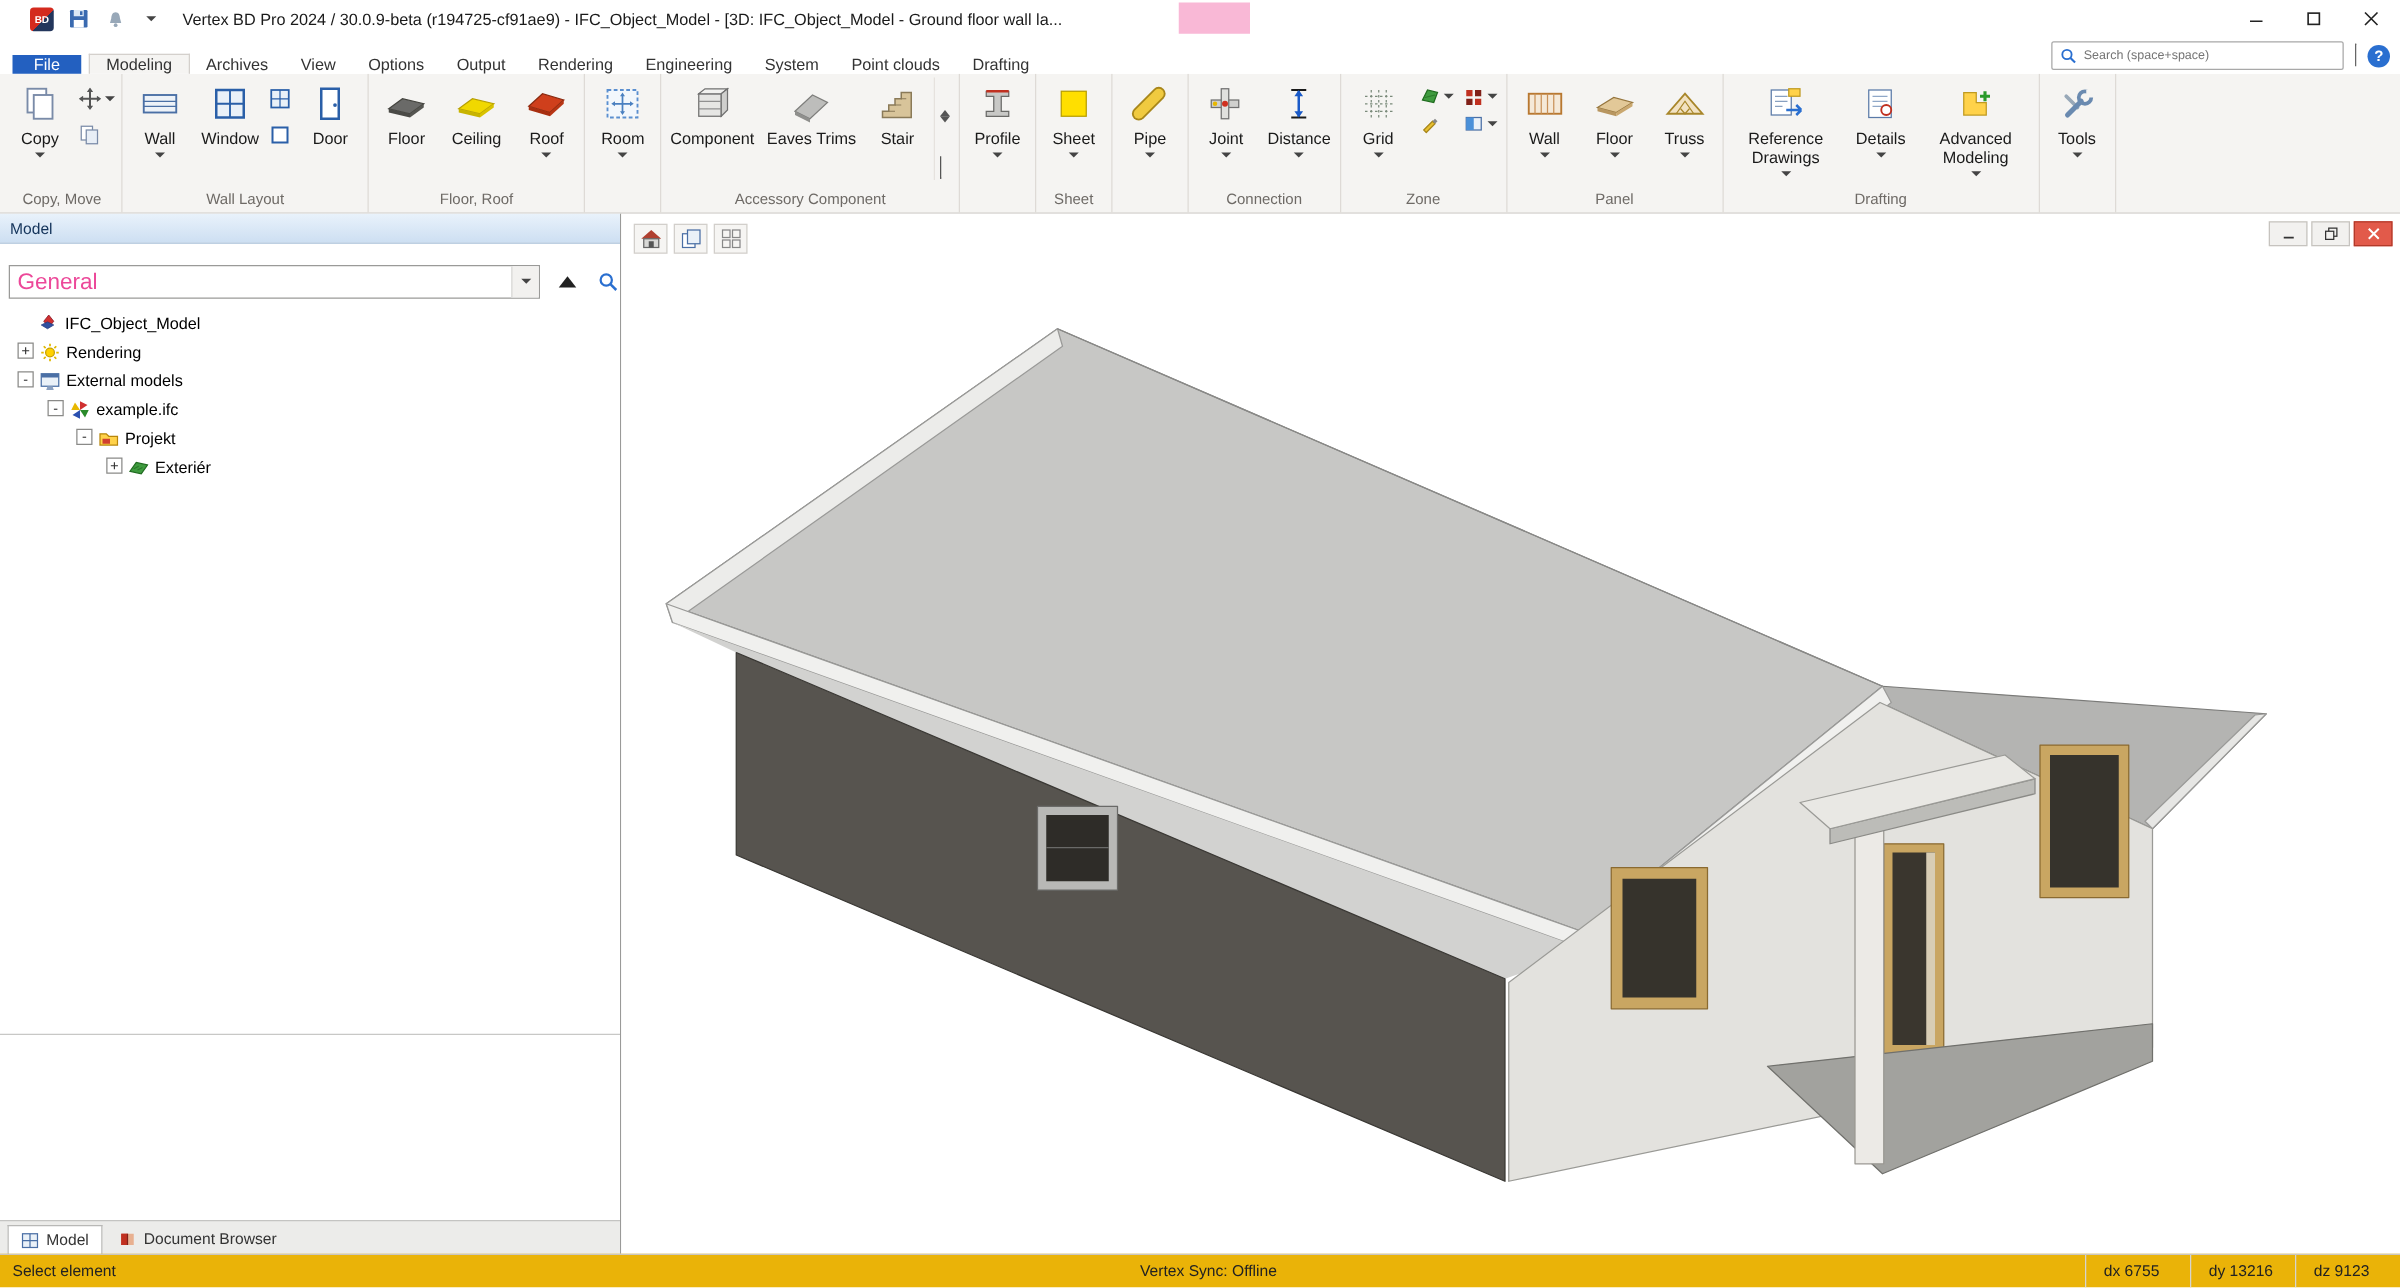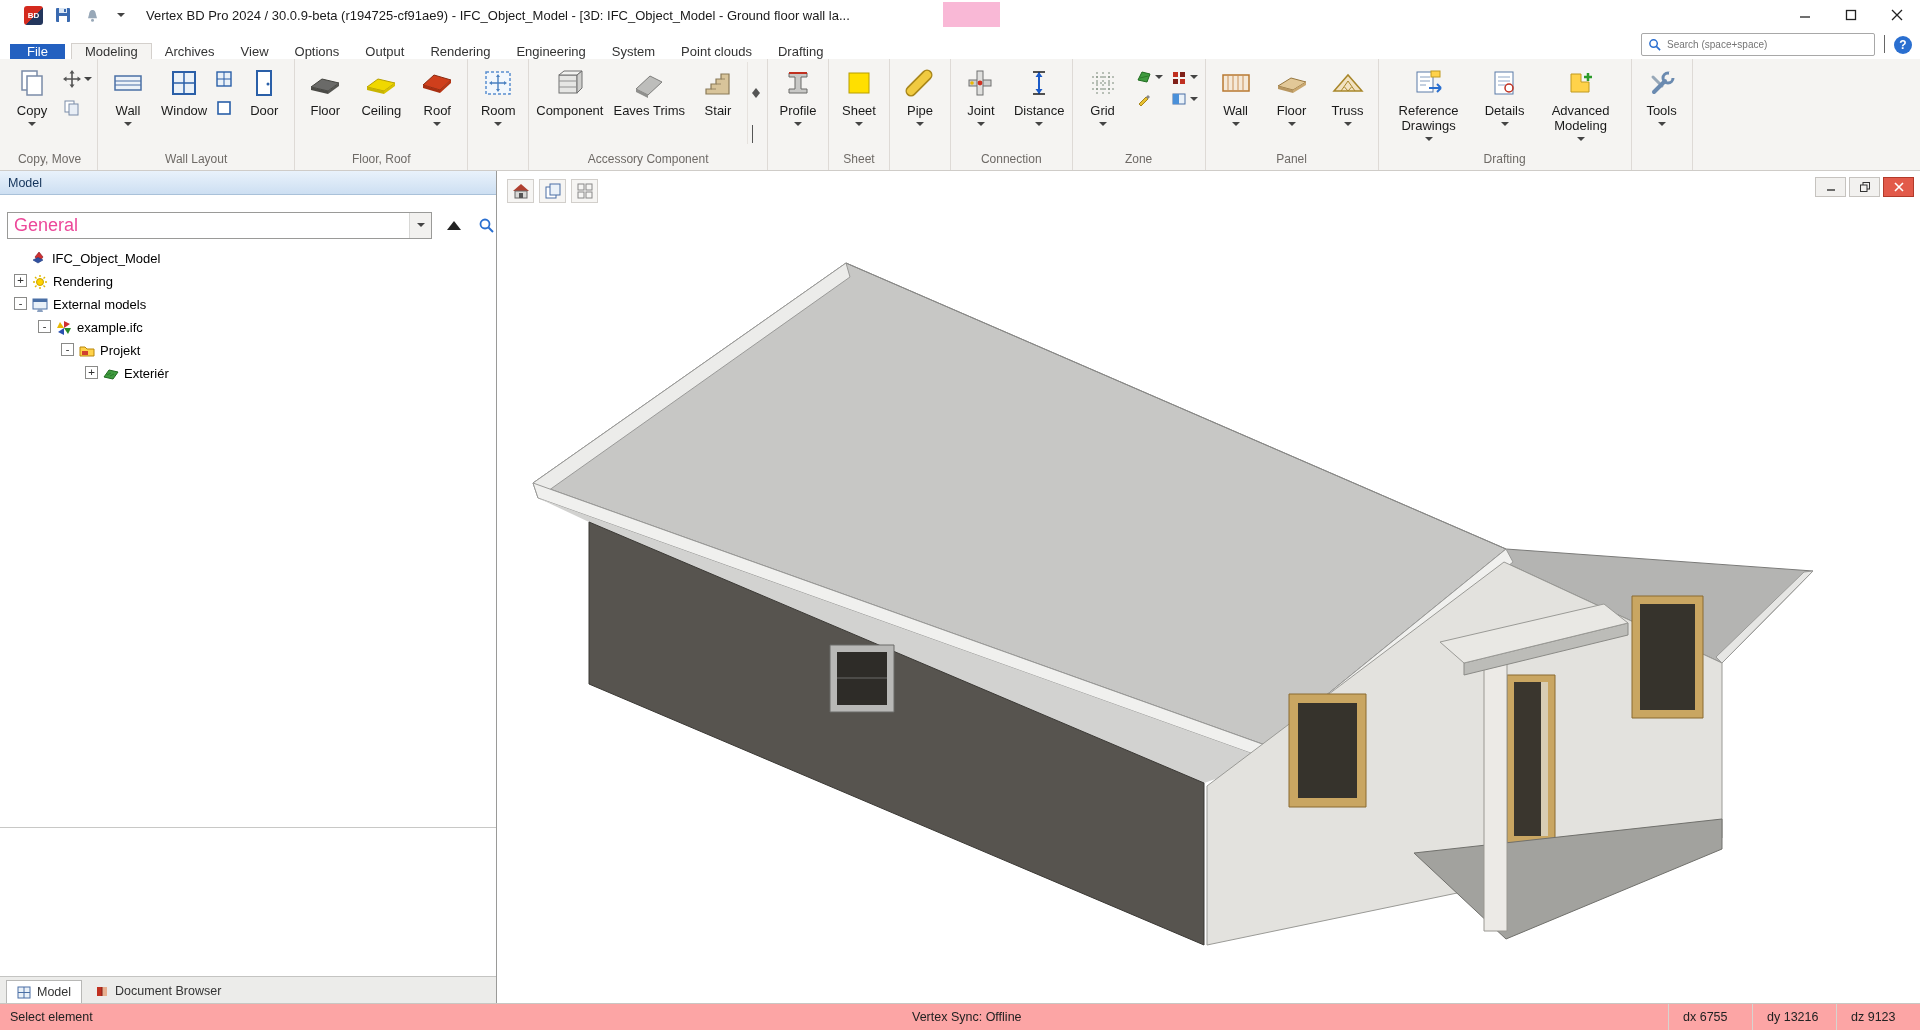--- a/index.html
+++ b/index.html
@@ -75,21 +75,21 @@
 
   .viewport { flex:1; position:relative; background:#fff; }
   .house-svg { position:absolute; left:0; top:0; width:1423px; height:832px; }
   .vp-tools { position:absolute; left:10px; top:8px; display:flex; gap:5px; }
   .vp-btn { width:27px; height:24px; background:#f6f5f3; border:1px solid #d2cfcb; display:flex; align-items:center; justify-content:center; }
   .vp-win { position:absolute; right:6px; top:6px; display:flex; gap:3px; }
   .vp-wbtn { width:31px; height:20px; background:#f2f1ef; border:1px solid #c6c3bf; display:flex; align-items:center; justify-content:center; }
   .vp-wbtn.close { background:#e25a4a; border-color:#b23a2a; }
 
   
-  .statusbar { height:27px; background:#fca5a5; border-top:1px solid #c9c6c2; position:relative; font-size:12.5px; color:#222;text-decoration:underline; }
+  .statusbar { height:27px; background:#eab308; border-top:1px solid #c9c6c2; position:relative; font-size:12.5px; color:#222;text-decoration:underline; }
   .sb-left { position:absolute; left:10px; top:6px; }
   .sb-sync { position:absolute; left:912px; top:6px; }
   .sb-right { position:absolute; right:0; top:0; height:100%; display:flex; align-items:center; }
   .sb-cell { padding:0 14px; border-left:1px solid #d6d4d0; height:100%; display:flex; align-items:center; min-width:84px; }
 </style>
 </head>
 <body>
 
 <div class="titlebar">
   <div class="qat">

